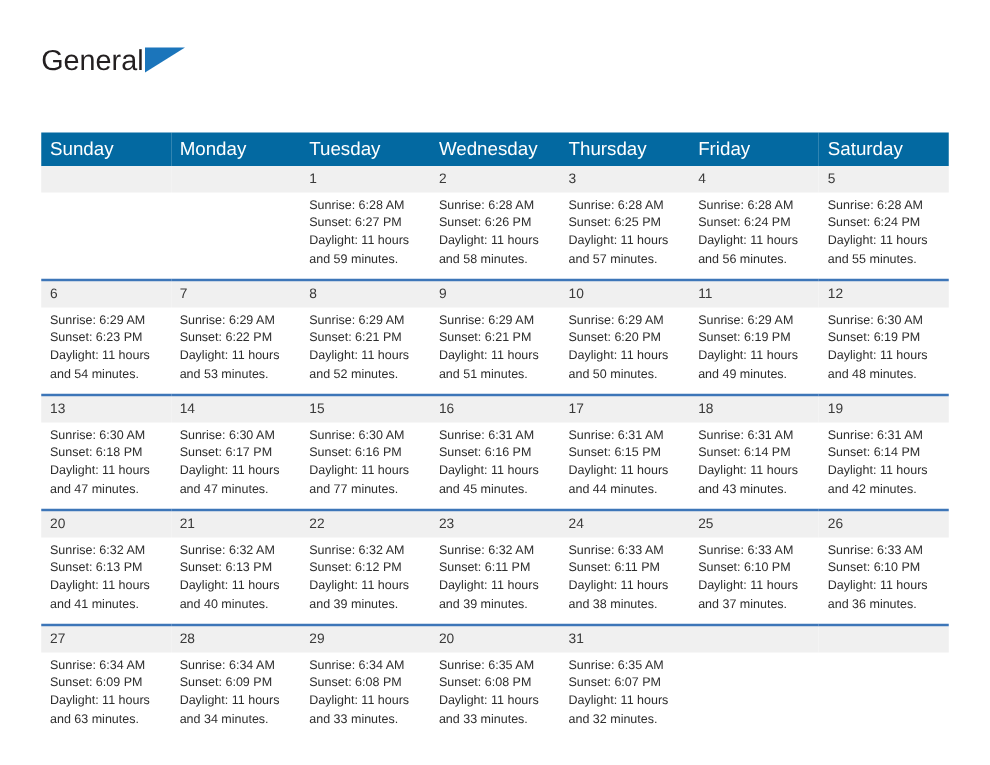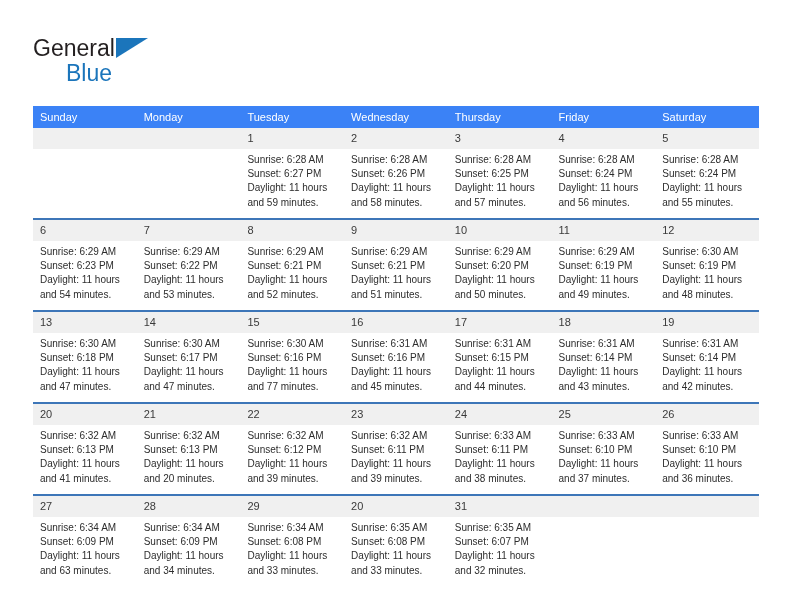--- a/index.html
+++ b/index.html
@@ -92,23 +92,23 @@
   
   .calendar {
     position: absolute;
     left: 33px;
     top: 106px;
     width: 726px;
     border-collapse: collapse;
     table-layout: fixed;
   }
   .calendar th {
-    background: #3b82f6;
+    background: #0369a1;
     color: #ffffff;
-    font-size: 11px;
+    font-size: 15px;
     font-weight: normal;
     text-align: left;
     padding: 5px 0 5px 7px;
     height: 12px;
     vertical-align: middle;
     border: none;
   }
   .calendar td {
     vertical-align: top;
     padding: 0;
@@ -152,23 +152,20 @@
 <body>
 
 <div class="page">
 
   <div class="header">
 
     <div class="logo">
       <div class="logo-row1">
         <span class="logo-general">General</span>
         <span class="logo-tri"></span>
-      </div>
-      <div class="logo-row2">
-        <span class="logo-blue">Blue</span>
       </div>
     </div>
 
 
   </div>
 
   <table class="calendar">
     <thead>
       <tr>
         <th>Sunday</th>
@@ -389,21 +386,21 @@
               <div>Daylight: 11 hours</div>
               <div>and 41 minutes.</div>
             </div>
           </td>
         <td>
             <div class="daynum">21</div>
             <div class="cell-body">
               <div>Sunrise: 6:32 AM</div>
               <div>Sunset: 6:13 PM</div>
               <div>Daylight: 11 hours</div>
-              <div>and 20 minutes.</div>
+              <div>and 40 minutes.</div>
             </div>
           </td>
         <td>
             <div class="daynum">22</div>
             <div class="cell-body">
               <div>Sunrise: 6:32 AM</div>
               <div>Sunset: 6:12 PM</div>
               <div>Daylight: 11 hours</div>
               <div>and 39 minutes.</div>
             </div>

